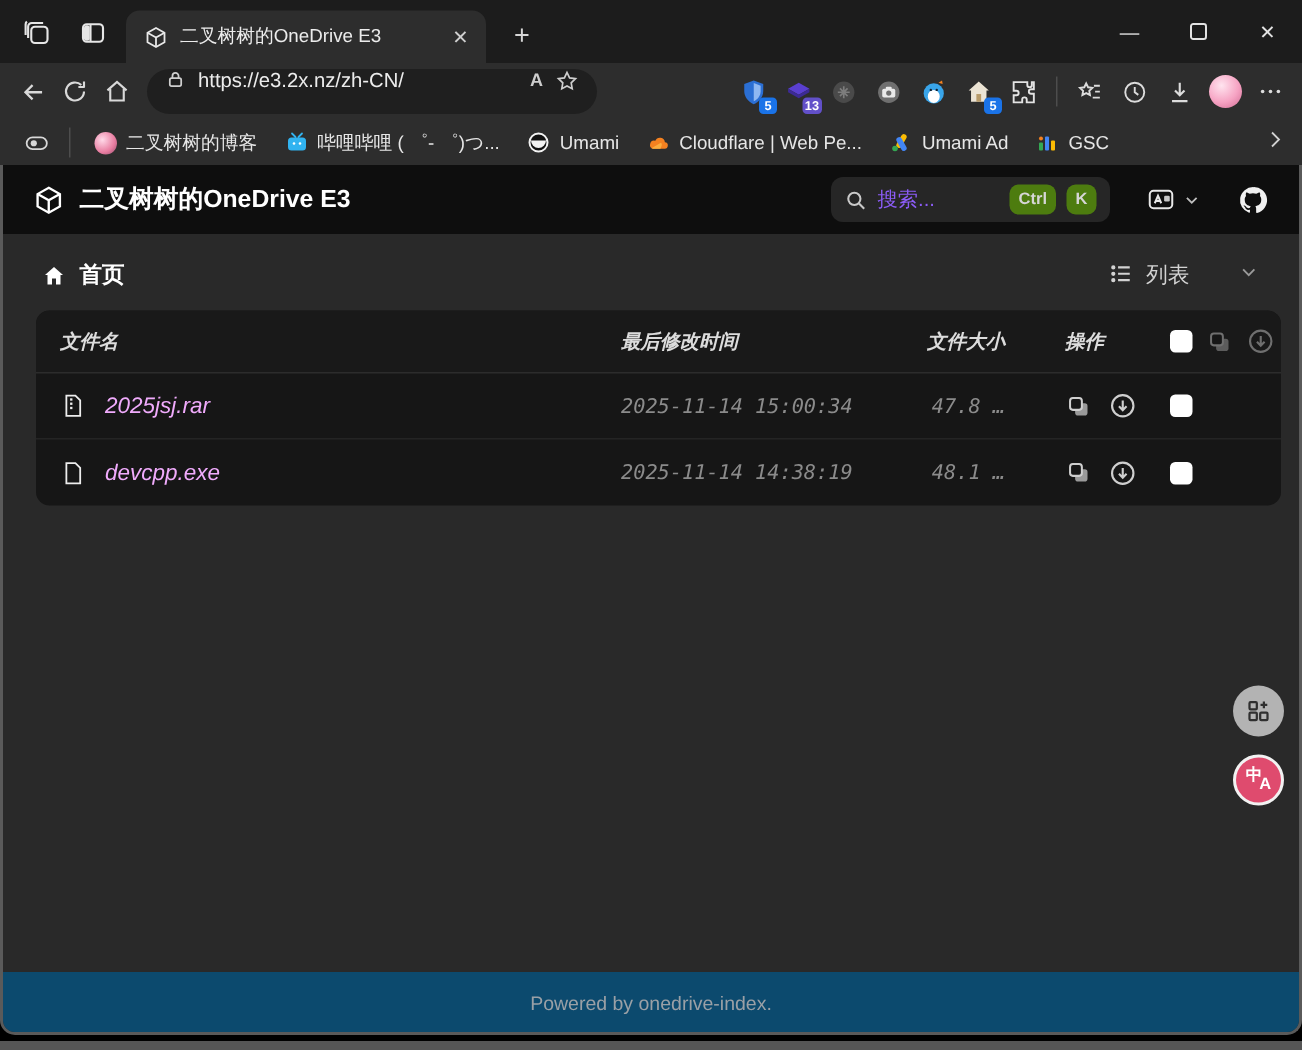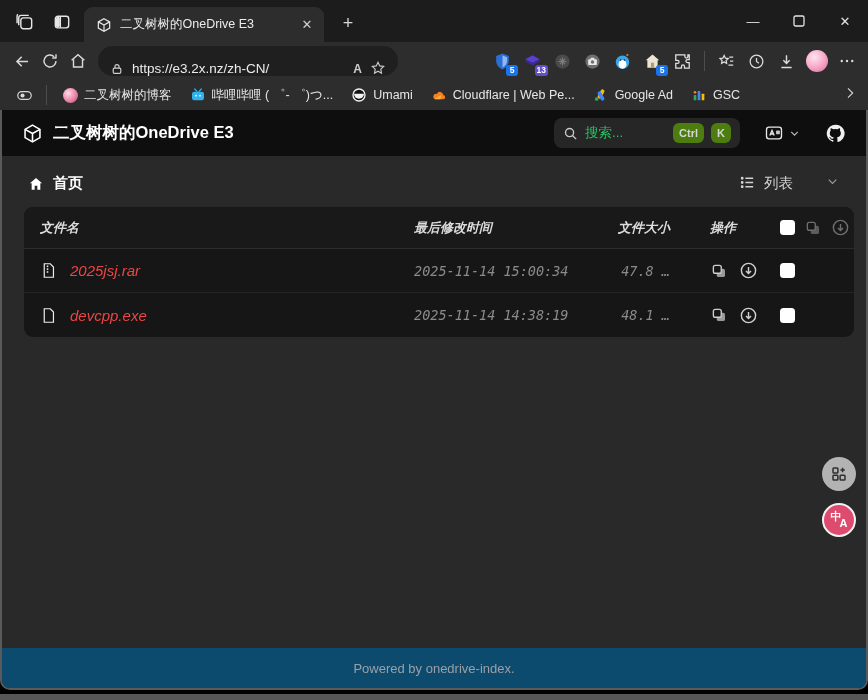--- a/index.html
+++ b/index.html
@@ -11,59 +11,59 @@
   .strip-btn { position:absolute; top:9px; width:26px; height:26px; display:flex; align-items:center; justify-content:center; color:#e6e6e6; border-radius:6px; }
   .tab { position:absolute; left:84px; top:7px; width:240px; height:35px; background:#2d2d2d; border-radius:9px 9px 0 0; display:flex; align-items:center; padding:0 8px 0 12px; gap:8px; }
   .tab-title { flex:1; font-size:12.5px; color:#ececec; white-space:nowrap; overflow:hidden; text-overflow:ellipsis; }
   .tab-close { width:18px; height:18px; display:flex; align-items:center; justify-content:center; color:#cfcfcf; font-size:13px; border-radius:4px; }
   .newtab { position:absolute; left:336px; top:11px; width:24px; height:24px; color:#d6d6d6; font-size:18px; display:flex; align-items:center; justify-content:center; }
   .win-controls { position:absolute; right:0; top:0; height:42px; display:flex; }
   .wc { width:46px; height:42px; display:flex; align-items:center; justify-content:center; color:#e3e3e3; font-size:13px; }
 
   .toolbar { height:38px; background:#2d2d2d; display:flex; align-items:center; padding:0 8px; }
   .tool-btn { width:28px; height:28px; border-radius:6px; display:flex; align-items:center; justify-content:center; color:#d9d9d9; flex:0 0 auto; }
-  .url-pill { width:300px; height:30px; margin:0 6px; background:#1f1f1f; border-radius:16px; display:flex; align-items:flex-end; padding:0 12px; gap:8px; }
+  .url-pill { width:300px; height:30px; margin:0 6px; background:#1f1f1f; border-radius:16px; display:flex; align-items:flex-start; padding:0 12px; gap:8px; }
   .url-text { flex:1; font-size:13.5px; color:#ececec; white-space:nowrap; overflow:hidden; }
   .aloud { font-size:12px; color:#cdcdcd; font-weight:700; }
   .ext-area { margin-left:auto; display:flex; align-items:center; gap:3px; }
   .ext-btn { position:relative; width:27px; height:27px; display:flex; align-items:center; justify-content:center; border-radius:6px; }
   .badge { position:absolute; bottom:-1px; right:-2px; min-width:12px; height:11px; padding:0 2px; border-radius:3px; background:#1a73e8; color:#fff; font-size:8.5px; font-weight:700; display:flex; align-items:center; justify-content:center; }
   .badge.purple { background:#6250c9; }
   .vdiv { width:1px; height:20px; background:#4d4d4d; margin:0 5px; }
   .avatar { width:22px; height:22px; border-radius:50%; background:radial-gradient(circle at 38% 32%, #ffe4ef, #f6a3c3 55%, #d06a92); }
 
   .bookmarks { height:30px; background:#2d2d2d; display:flex; align-items:center; padding:0 10px; gap:2px; }
   .bm { display:flex; align-items:center; gap:6px; padding:3px 8px; border-radius:6px; font-size:12.5px; color:#e6e6e6; white-space:nowrap; }
   .bm-ico { width:16px; height:16px; display:flex; align-items:center; justify-content:center; flex:0 0 auto; }
   .bm-chevron { margin-left:auto; color:#d0d0d0; }
 
   
   .content { height:580px; border-left:2px solid #5a5a5a; border-right:2px solid #5a5a5a; border-bottom:2px solid #5a5a5a; border-radius:0 0 10px 10px; overflow:hidden; background:#292929; display:flex; flex-direction:column; position:relative; }
   .site-header { height:46px; background:#0e0e0e; display:flex; align-items:center; padding:0 20px; gap:10px; flex:0 0 auto; }
   .site-title { font-size:16.5px; font-weight:700; color:#fff; }
   .search-pill { margin-left:auto; width:186px; height:30px; background:#262626; border-radius:8px; display:flex; align-items:center; padding:0 9px; gap:7px; }
-  .search-ph { flex:1; font-size:13.5px; color:#22c55e; }
+  .search-ph { flex:1; font-size:13.5px; color:#8b5cf6; }
   .kbd { height:20px; min-width:20px; padding:0 6px; background:#4d7c0f; border-radius:6px; color:#d6d6d6; font-size:11px; font-weight:600; display:flex; align-items:center; justify-content:center; }
   .hdr-btn { display:flex; align-items:center; gap:4px; color:#e8e8e8; margin-left:14px; }
 
   .main { flex:1; position:relative; }
   .crumb-row { display:flex; align-items:center; padding:18px 26px 12px 26px; }
   .crumb { display:flex; align-items:center; gap:9px; color:#fff; font-size:15px; font-weight:600; }
   .view-toggle { margin-left:auto; display:flex; align-items:flex-start; gap:8px; color:#d2d2d2; font-size:14.5px; }
   .view-chevron { margin-left:24px; color:#9a9a9a; }
 
   .card { margin:2px 12px 0 22px; background:#161616; border-radius:9px; overflow:hidden; }
   .thead, .trow { display:grid; grid-template-columns:1fr 192px 64px 82px 86px; align-items:center; padding:0 16px;font-style:italic; }
   .thead { height:42px; background:#191919; border-bottom:1px solid #2c2c2c; color:#dcdcdc; font-size:13px; font-weight:700; }
   .trow { height:44px; border-bottom:1px solid #242424; }
   .trow:last-child { border-bottom:none; }
   .c-size { text-align:right; }
   .c-ops { padding-left:40px; }
   .c-sel { display:flex; align-items:center; gap:9px; padding-left:28px; }
-  .fname { display:flex; align-items:center; gap:13px; color:#ef4444; font-size:15px; font-weight:500; }
+  .fname { display:flex; align-items:center; gap:13px; color:#f0abfc; font-size:15px; font-weight:500; }
   .fmeta { color:#8b8b8b; font-size:13.5px; }
   .row-ops { display:flex; align-items:center; gap:11px; padding-left:40px; color:#cfcfcf; }
   .icon-btn { display:flex; align-items:center; justify-content:center; }
   .checkbox { width:15px; height:15px; background:#fff; border-radius:3.5px; flex:0 0 auto; }
   .dim { color:#6f6f6f; }
 
   .site-footer { height:40px; background:#0c4a6e; display:flex; align-items:center; justify-content:center; flex:0 0 auto; }
   .footer-text { color:#9aa0a6; font-size:13px; }
 
   .fab { position:absolute; right:10px; width:34px; height:34px; border-radius:50%; display:flex; align-items:center; justify-content:center; }
@@ -267,21 +267,21 @@
     <span>Cloudflare | Web Pe...</span>
   </div>
   <div class="bm">
     <span class="bm-ico">
       <svg width="16" height="16" viewBox="0 0 24 24">
           <rect x="9.2" y="3" width="5.6" height="15" rx="2.8" transform="rotate(30 12 10.5)" fill="#fbbc04"></rect>
           <rect x="9.2" y="6" width="5.6" height="15" rx="2.8" transform="rotate(-30 12 13.5)" fill="#4285f4"></rect>
           <circle cx="5.5" cy="18" r="2.8" fill="#34a853"></circle>
         </svg>
     </span>
-    <span>Google Ad</span>
+    <span>Umami Ad</span>
   </div>
   <div class="bm">
     <span class="bm-ico">
       <svg width="16" height="16" viewBox="0 0 24 24">
           <rect x="4" y="12" width="4" height="8" rx="1" fill="#34a853"></rect>
           <rect x="10" y="6" width="4" height="14" rx="1" fill="#4285f4"></rect>
           <rect x="16" y="10" width="4" height="10" rx="1" fill="#fbbc04"></rect>
           <circle cx="6" cy="8" r="2" fill="#f48120"></circle>
         </svg>
     </span>

